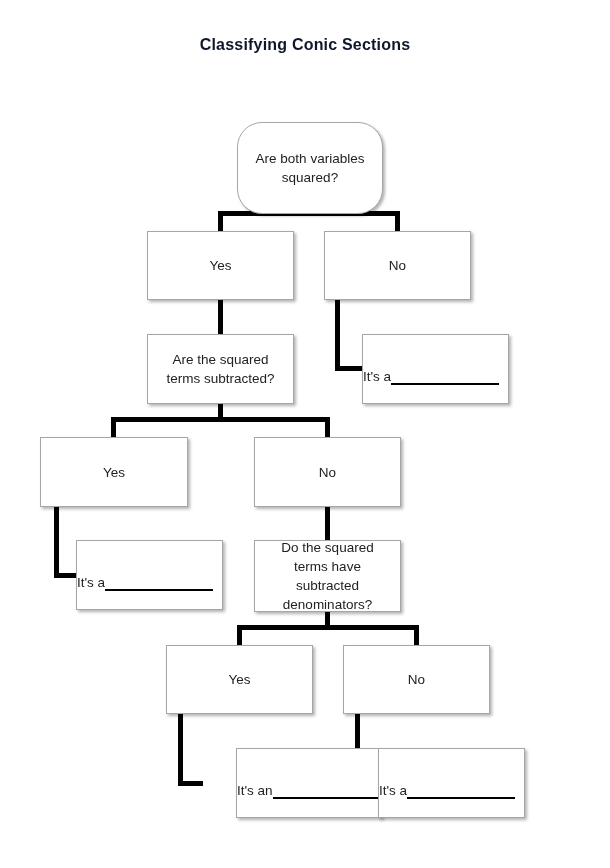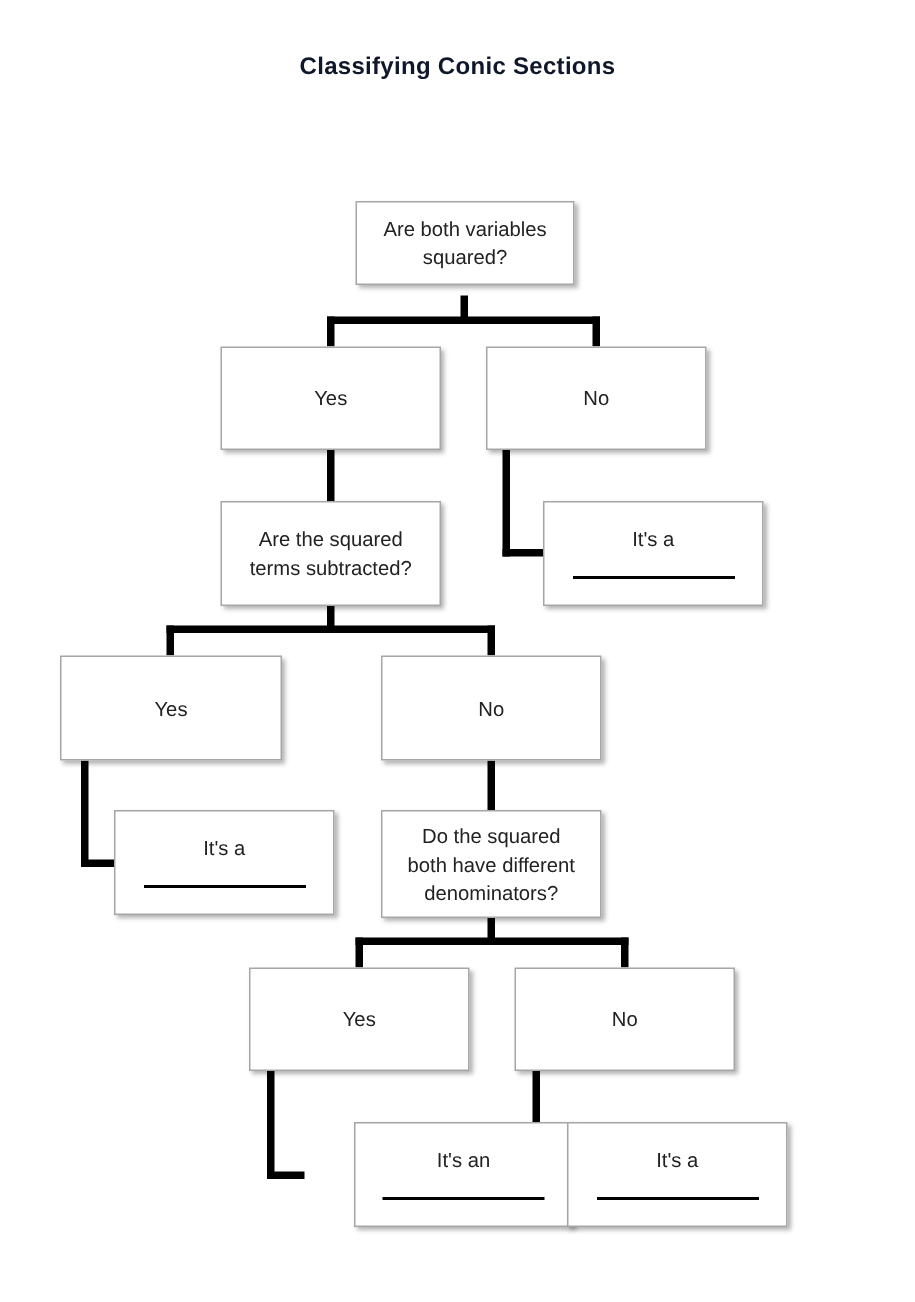--- a/index.html
+++ b/index.html
@@ -39,21 +39,21 @@
     z-index: 2;
   }
   .node.center {
     display: flex;
     align-items: center;
     justify-content: center;
     padding: 0 13px;
   }
   .node.answer {
     display: flex;
-    flex-direction: column;
+    flex-direction: row;
     align-items: center;
     justify-content: flex-start;
     padding-top: 15px;
   }
   .blank {
     width: 108px;
     height: 0;
     border-bottom: 2px solid #000000;
     margin-top: 15px;
   }
@@ -63,21 +63,21 @@
     z-index: 1;
   }
 </style>
 </head>
 <body>
 
 <div class="canvas">
 
   <div class="title">Classifying Conic Sections</div>
 
-  <div class="node center" style="left:237px; top:134px; width:146px; height:56px;">
+  <div class="node center" style="left:237px; top:122px; width:146px; height:92px;border-radius:25px;">
     <span>Are both variables squared?</span>
   </div>
 
   <div class="node center" style="left:147px; top:231px; width:147px; height:69px;">
     <span>Yes</span>
   </div>
   <div class="node center" style="left:324px; top:231px; width:147px; height:69px;">
     <span>No</span>
   </div>
 
@@ -96,21 +96,21 @@
   <div class="node center" style="left:254px; top:437px; width:147px; height:70px;">
     <span>No</span>
   </div>
 
   <div class="node answer" style="left:76px; top:540px; width:147px; height:70px;">
     <span>It's a</span>
     <div class="blank"></div>
   </div>
 
   <div class="node center" style="left:254px; top:540px; width:147px; height:72px;">
-    <span>Do the squared both have different denominators?</span>
+    <span>Do the squared terms have subtracted denominators?</span>
   </div>
 
   <div class="node center" style="left:166px; top:645px; width:147px; height:69px;">
     <span>Yes</span>
   </div>
   <div class="node center" style="left:343px; top:645px; width:147px; height:69px;">
     <span>No</span>
   </div>
 
   <div class="node answer" style="left:203px; top:748px; width:146px; height:70px;margin-left:33px;">

